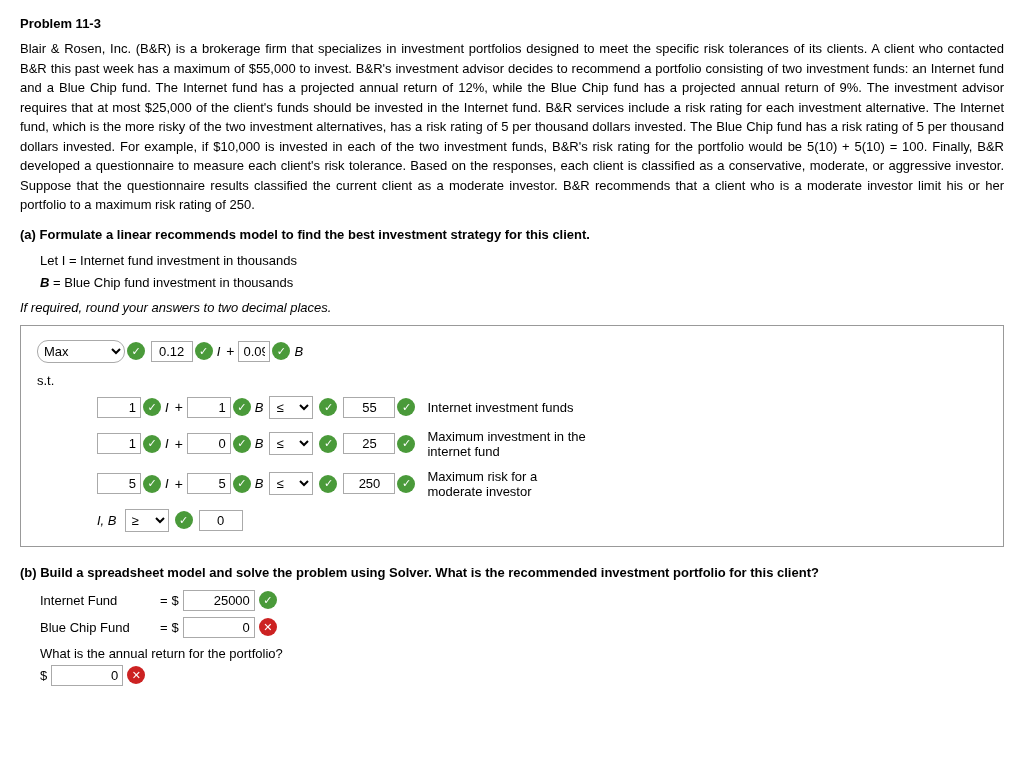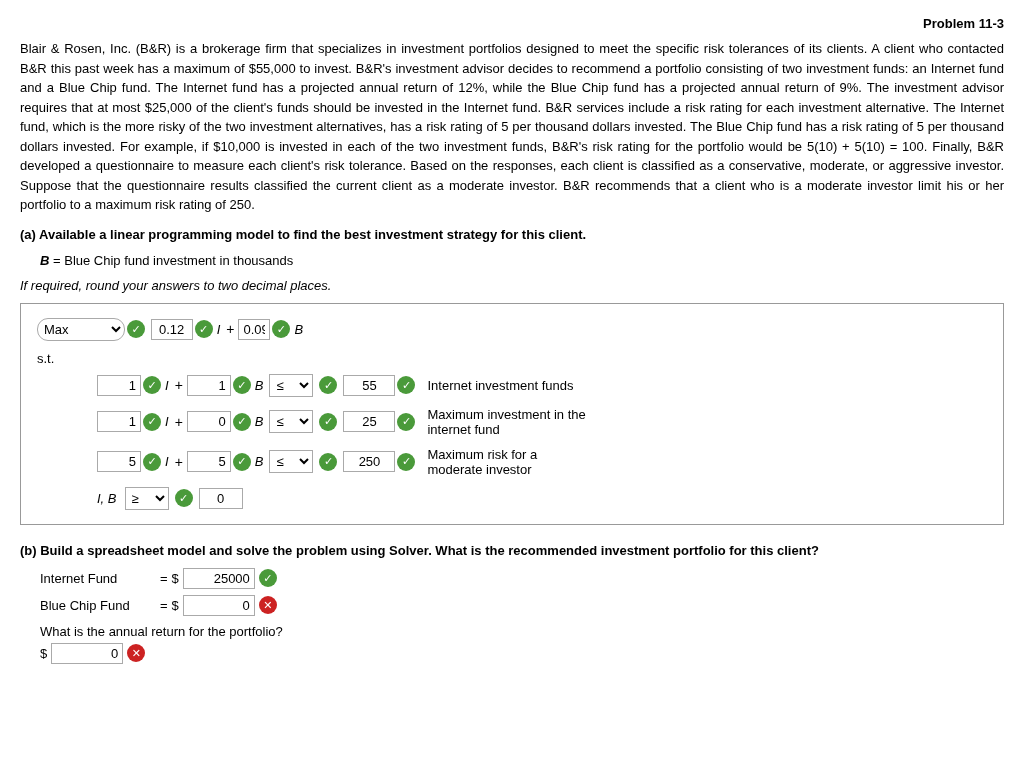--- a/index.html
+++ b/index.html
@@ -7,21 +7,20 @@
       font-family: Arial, sans-serif;
       font-size: 13px;
       background: #fff;
       color: #000;
       padding: 16px 20px;
       max-width: 1024px;
     }
     .problem-title {
       font-weight: bold;
       margin-bottom: 8px;
-      text-align: right;
     }
     .problem-text {
       line-height: 1.5;
       margin-bottom: 12px;
       text-align: justify;
     }
     .section-label {
       font-weight: bold;
       margin-bottom: 8px;
     }
@@ -152,23 +151,24 @@
     .max-select {
       width: 70px;
     }
   </style>
 </head>
 <body>
 
 <div class="problem-title">Problem 11-3</div>
 <div class="problem-text">Blair &amp; Rosen, Inc. (B&amp;R) is a brokerage firm that specializes in investment portfolios designed to meet the specific risk tolerances of its clients. A client who contacted B&amp;R this past week has a maximum of $55,000 to invest. B&amp;R's investment advisor decides to recommend a portfolio consisting of two investment funds: an Internet fund and a Blue Chip fund. The Internet fund has a projected annual return of 12%, while the Blue Chip fund has a projected annual return of 9%. The investment advisor requires that at most $25,000 of the client's funds should be invested in the Internet fund. B&amp;R services include a risk rating for each investment alternative. The Internet fund, which is the more risky of the two investment alternatives, has a risk rating of 5 per thousand dollars invested. The Blue Chip fund has a risk rating of 5 per thousand dollars invested. For example, if $10,000 is invested in each of the two investment funds, B&amp;R's risk rating for the portfolio would be 5(10) + 5(10) = 100. Finally, B&amp;R developed a questionnaire to measure each client's risk tolerance. Based on the responses, each client is classified as a conservative, moderate, or aggressive investor. Suppose that the questionnaire results classified the current client as a moderate investor. B&amp;R recommends that a client who is a moderate investor limit his or her portfolio to a maximum risk rating of 250.</div>
 
-<div class="section-label">(a) Available a linear programming model to find the best investment strategy for this client.</div>
+<div class="section-label">(a) Formulate a linear recommends model to find the best investment strategy for this client.</div>
 
 <div class="let-block">
+  <div>Let I = Internet fund investment in thousands</div>
   <div><span style="font-style:italic;font-weight:bold">B</span> = Blue Chip fund investment in thousands</div>
 </div>
 
 <div class="round-note" style="margin-bottom:10px;">If required, round your answers to two decimal places.</div>
 
 <div class="lp-box">
 
   <div class="lp-row">
     <select class="max-select" style="width:88px;border-radius:11px;">
       <option>Max</option>

